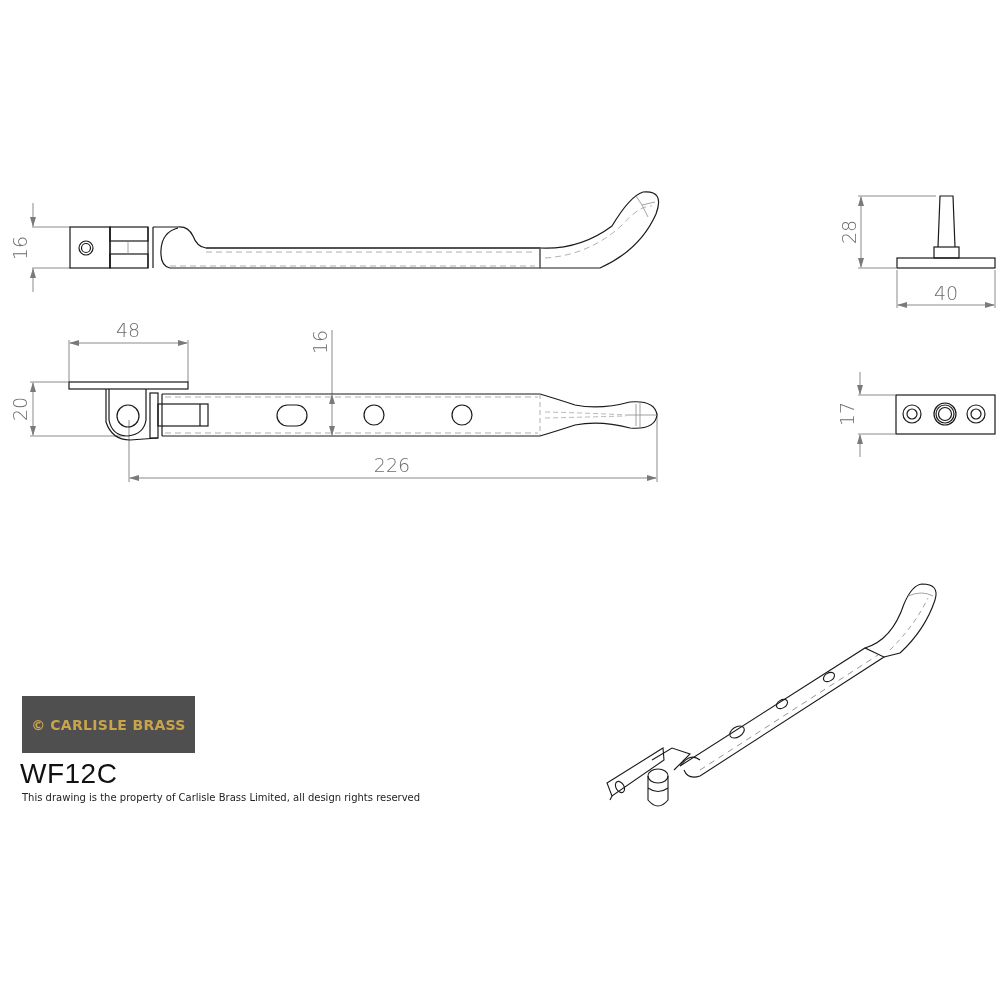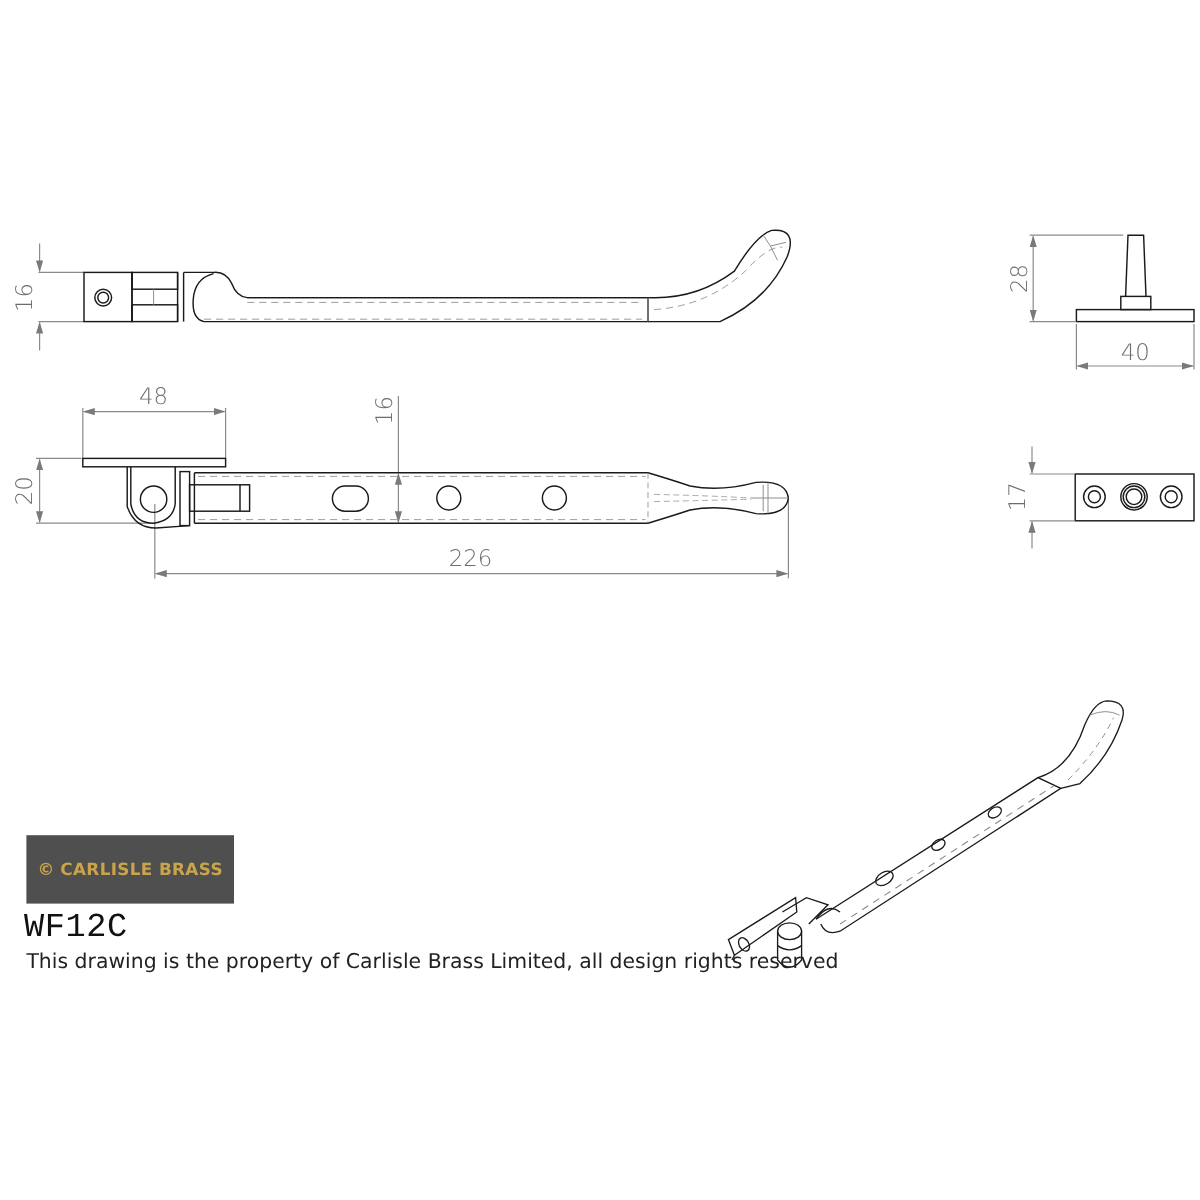--- a/index.html
+++ b/index.html
@@ -2,22 +2,22 @@
 <html><head>
 <meta charset="utf-8">
 <style>
   html, body { margin: 0; padding: 0; background: #ffffff; }
   #canvas { position: relative; width: 1000px; height: 1000px; background: #ffffff; overflow: hidden; }
   svg { position: absolute; left: 0; top: 0; }
   .dim-text { font-family: "DejaVu Sans", sans-serif; font-size: 19px; fill: #6d6d6d; font-weight: 300; }
   .logo-box { position: absolute; left: 22px; top: 696px; width: 173px; height: 57px; background: #4f4f4f; display: flex; align-items: center; justify-content: center; }
   .logo-mark { color: #c9a44a; font-family: "DejaVu Sans", sans-serif; font-size: 14px; font-weight: bold; margin-right: 5px; }
   .logo-text { color: #c9a44a; font-family: "DejaVu Sans", sans-serif; font-weight: bold; font-size: 14px; letter-spacing: 0.3px; }
-  .code { position: absolute; left: 20px; top: 758px; font-family: Liberation Mono, monospace; font-size: 28px; color: #111; font-weight: 300; letter-spacing: 0.5px; }
-  .notice { position: absolute; left: 22px; top: 792px; font-family: "DejaVu Sans", sans-serif; font-size: 17px; color: #222; }
+  .code { position: absolute; left: 20px; top: 758px; font-family: Liberation Sans, sans-serif; font-size: 28px; color: #111; font-weight: 300; letter-spacing: 0.5px; }
+  .notice { position: absolute; left: 22px; top: 792px; font-family: "DejaVu Sans", sans-serif; font-size: 10px; color: #222; }
 </style>
 </head>
 <body>
 
 <div id="canvas">
 
 <svg width="1000" height="1000" viewBox="0 0 1000 1000">
   <defs>
     <marker id="arr" markerWidth="10" markerHeight="6" refX="9" refY="3" orient="auto" markerUnits="userSpaceOnUse">
       <path d="M0,0 L10,3 L0,6 z" fill="#7a7a7a"></path>

